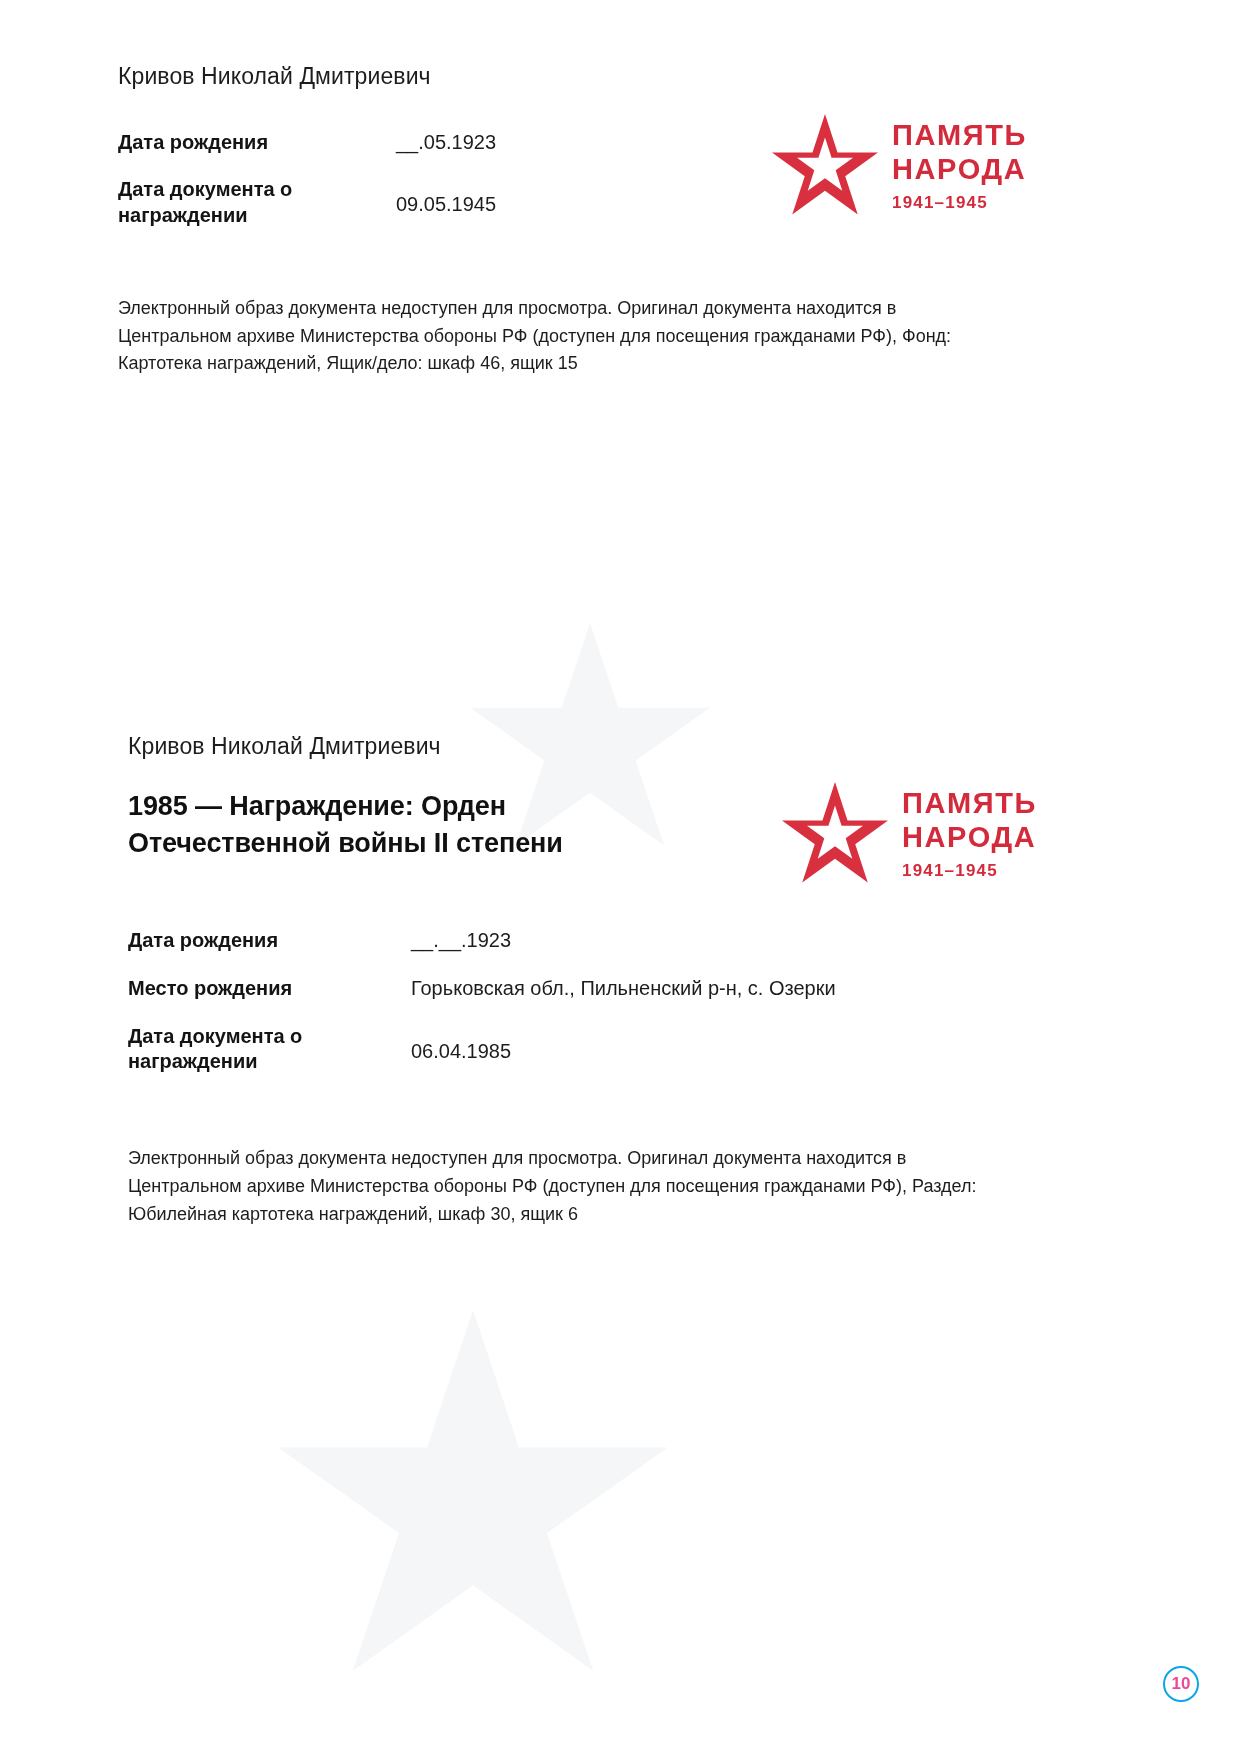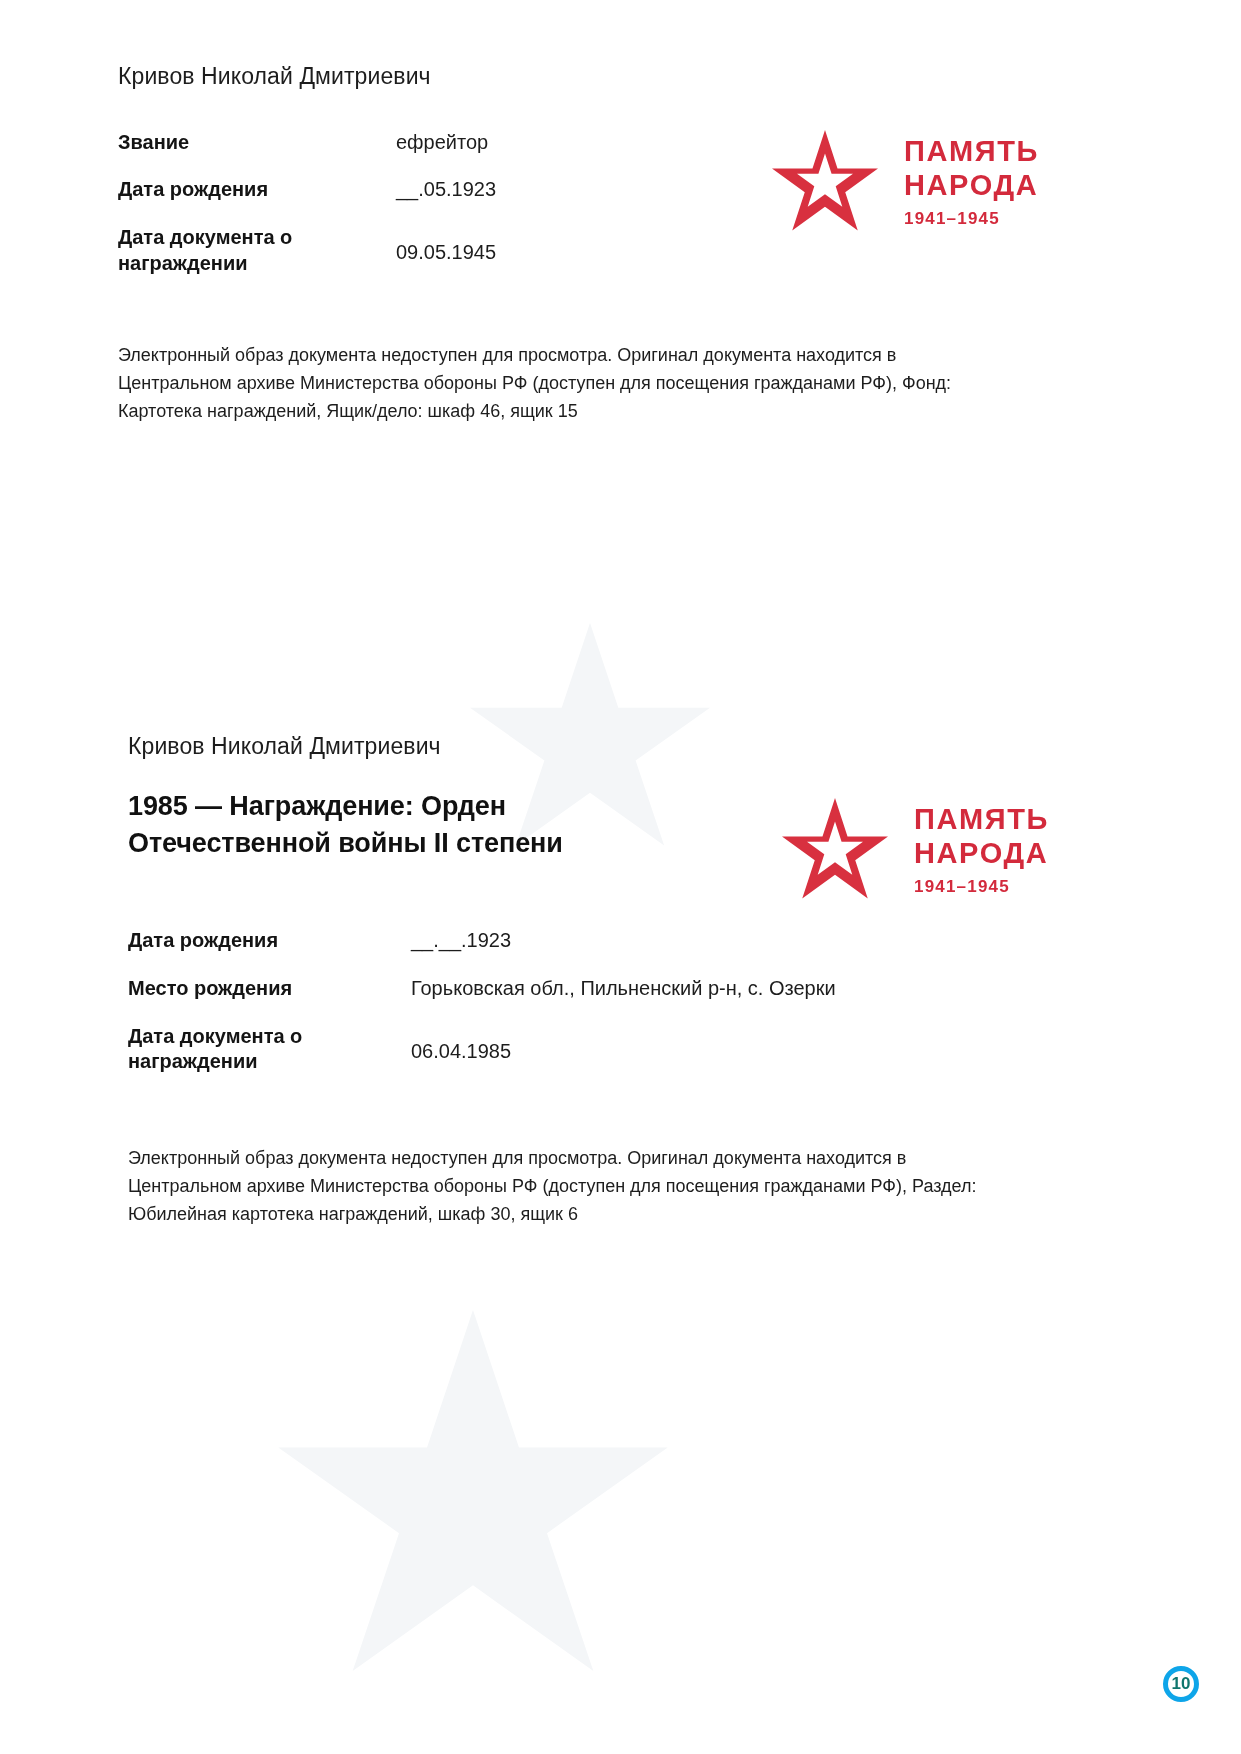--- a/index.html
+++ b/index.html
@@ -59,23 +59,22 @@
     max-width: 600px;
     letter-spacing: -0.1px;
   }
   #record-2 .award-title { max-width: 560px; }
 
   
   .logo {
     position: absolute;
     display: flex;
     align-items: center;
-    gap: 26px;
+    gap: 14px;
     z-index: 3;
-    margin-top: 16px;
   }
   #logo-1 { left: 772px; top: 52px; }
   #logo-2 { left: 782px; top: 50px; }
   .logo-star svg { display: block; }
   .logo-text {
     display: flex;
     flex-direction: column;
     line-height: 1;
   }
   .logo-word {
@@ -132,23 +131,23 @@
   }
   #record-2 .footnote { margin-top: 48px; max-width: 880px; }
 
   
   .page-number {
     position: absolute;
     right: 42px;
     bottom: 52px;
     width: 36px;
     height: 36px;
-    border: 5px solid #0ea5e9;
+    border: 2px solid #0ea5e9;
     border-radius: 50%;
-    color: #0f766e;
+    color: #ec4899;
     font-size: 17px;
     font-weight: bold;
     display: flex;
     align-items: center;
     justify-content: center;
     z-index: 4;
   }
 </style>
 </head>
 <body>
@@ -181,24 +180,20 @@
         <span class="logo-years">1941–1945</span>
       </span>
     </div>
 
     <div class="record-inner">
       <div class="person-name">Кривов Николай Дмитриевич</div>
 
       <table class="fields">
         <tbody>
           <tr>
-            <td class="field-label">Звание</td>
-            <td class="field-value">ефрейтор</td>
-          </tr>
-          <tr>
             <td class="field-label">Дата рождения</td>
             <td class="field-value">__.05.1923</td>
           </tr>
           <tr class="two-line">
             <td class="field-label">Дата документа о награждении</td>
             <td class="field-value">09.05.1945</td>
           </tr>
         </tbody>
       </table>
 

